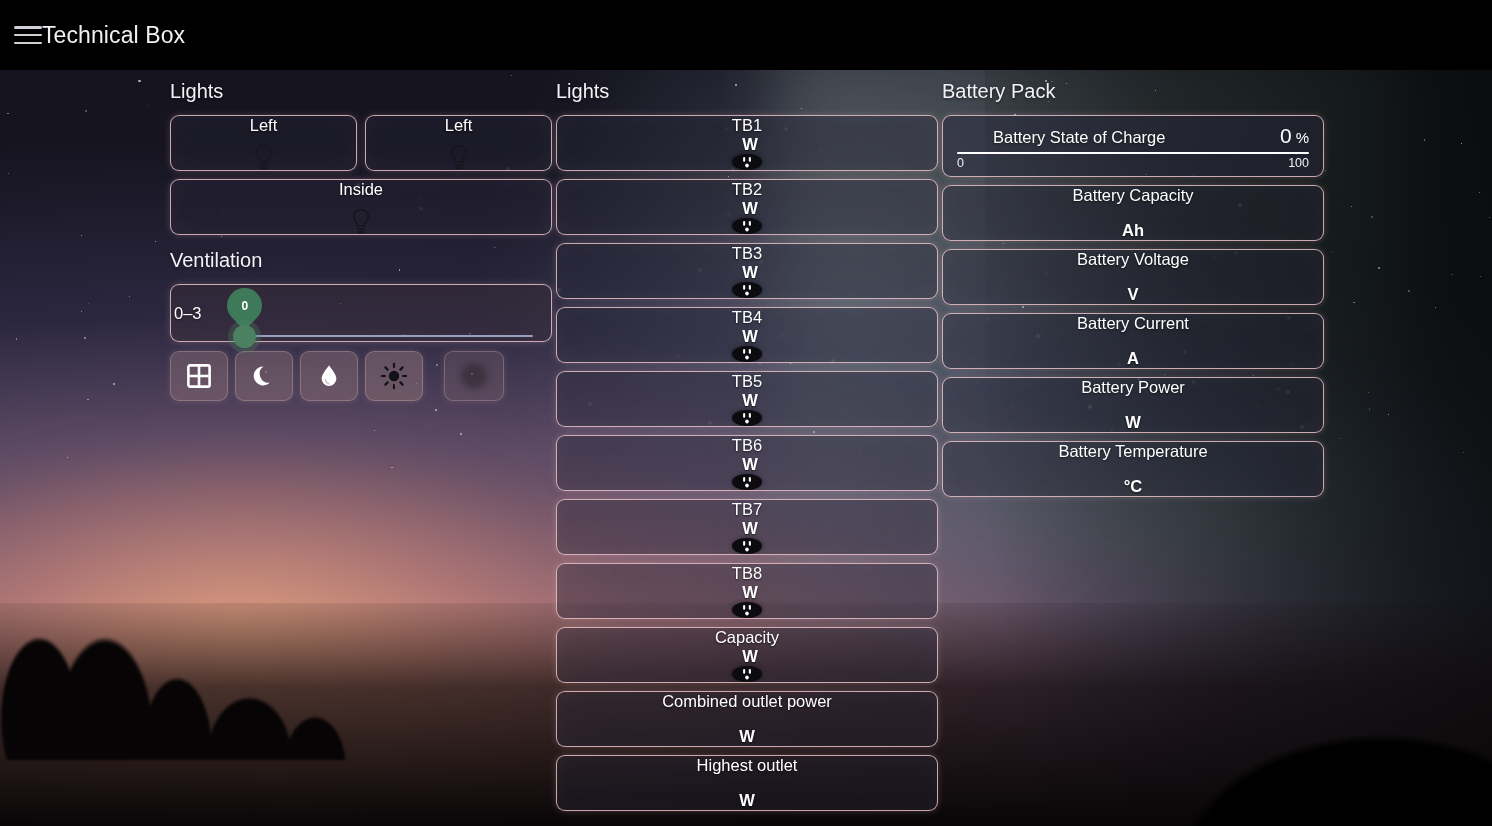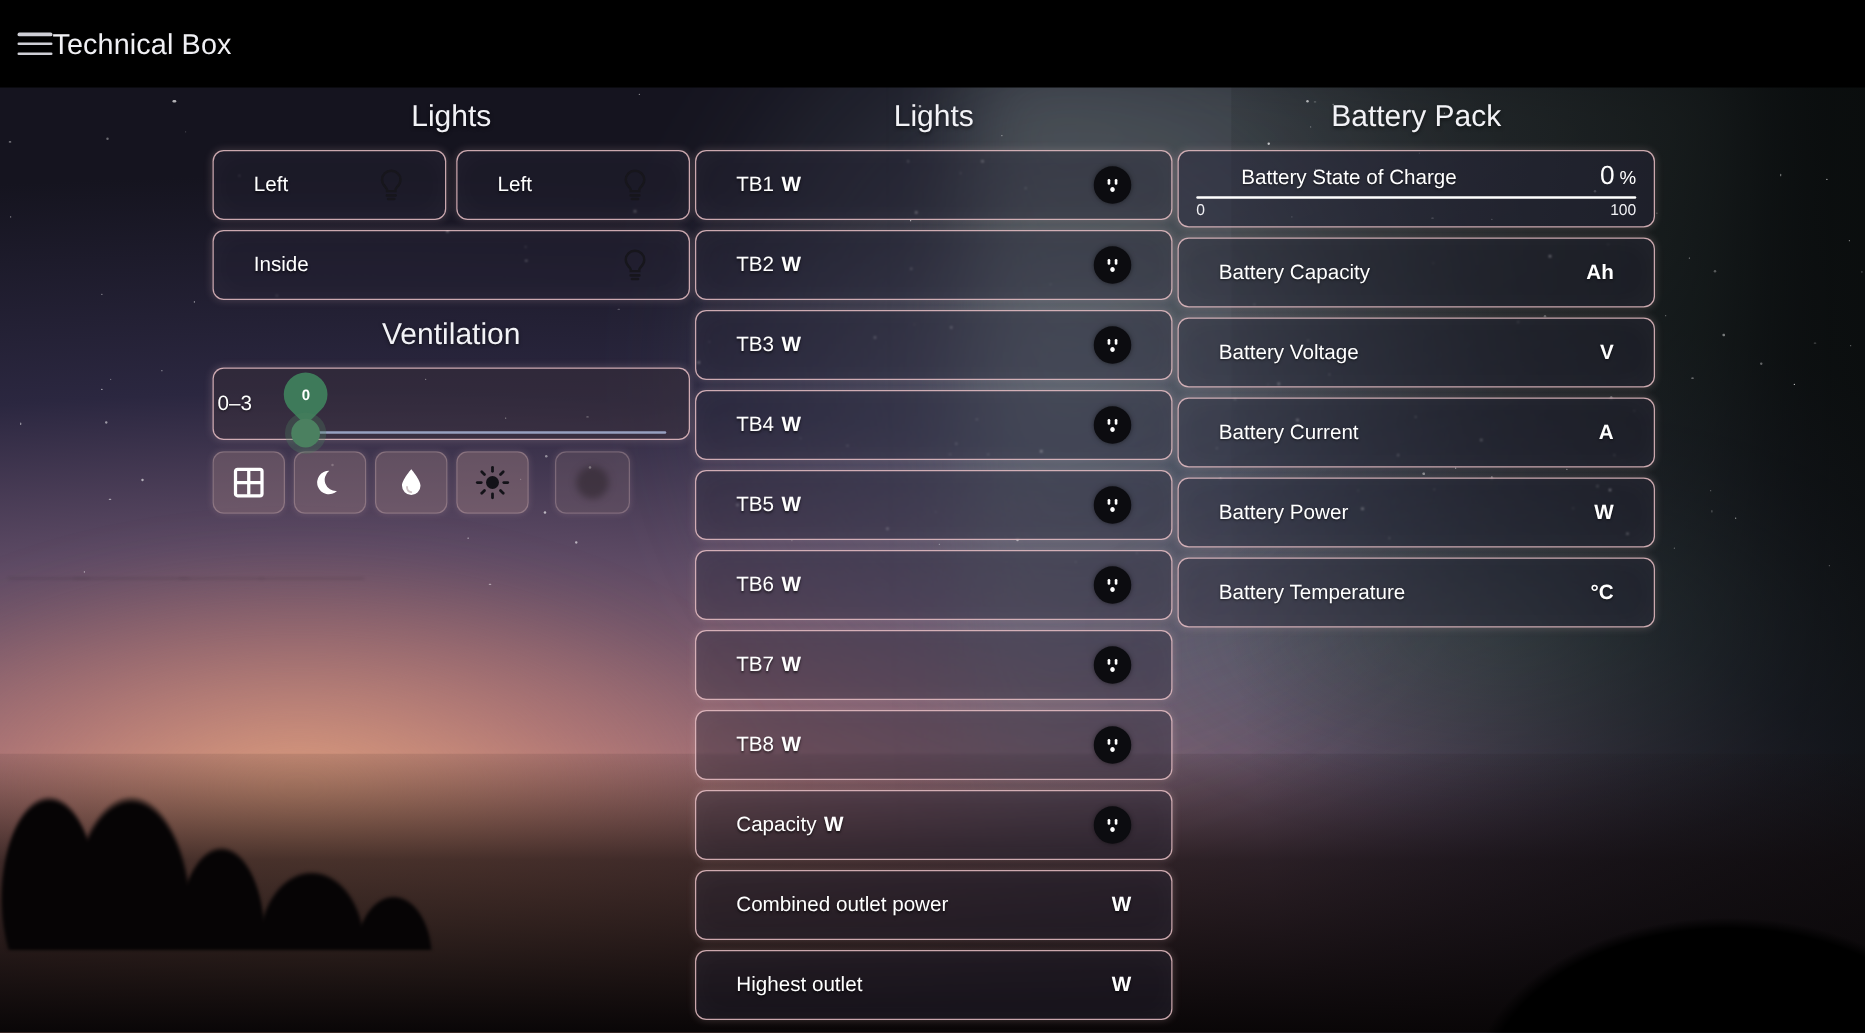--- a/index.html
+++ b/index.html
@@ -75,38 +75,39 @@
   .app-title { color: #f0f0f4; font-size: 23px; font-weight: 400; letter-spacing: .1px; }
 
   
   .content { position: absolute; left: 0; top: 70px; width: 100%; height: 756px; z-index: 5; }
   .col { position: absolute; top: 0; }
   .col-lights  { left: 170px; width: 382px; }
   .col-outlets { left: 556px; width: 382px; }
   .col-battery { left: 942px; width: 382px; }
 
   .section-title {
-    text-align: center; color: #f2f2f6; font-size: 24px; font-weight: 400;
+    color: #f2f2f6; font-size: 20px; font-weight: 400;
     margin: 10px 0 12px; text-shadow: 0 1px 3px rgba(0,0,0,.55);
   }
 
   
   .card {
     position: relative;
     border: 1.6px solid rgba(243,200,205,.82);
     border-radius: 9px;
     background: rgba(38,34,52,.40);
     box-shadow: 0 0 7px rgba(240,200,205,.22), inset 0 0 24px rgba(255,255,255,.035);
     backdrop-filter: blur(1px);
     display: flex; align-items: center;
-    padding: 0 32px;
+    padding: 0 16px;
     height: 56px;
     margin-bottom: 8px;
     color: #fff;
     overflow: hidden;
+    flex-direction: column;
   }
   .card-label { font-size: 16.5px; font-weight: 400; color: #fff; text-shadow: 0 1px 2px rgba(0,0,0,.6); }
   .card-unit { font-size: 16.5px; font-weight: 700; color: #fff; margin-left: 6px; text-shadow: 0 1px 2px rgba(0,0,0,.6); }
   .spacer { flex: 1 1 auto; }
   .unit-right { font-size: 16.5px; font-weight: 700; color: #fff; text-shadow: 0 1px 2px rgba(0,0,0,.6); }
 
   .row2 { display: flex; gap: 8px; }
   .row2 .card { flex: 1 1 0; margin-bottom: 8px; }
 
   

